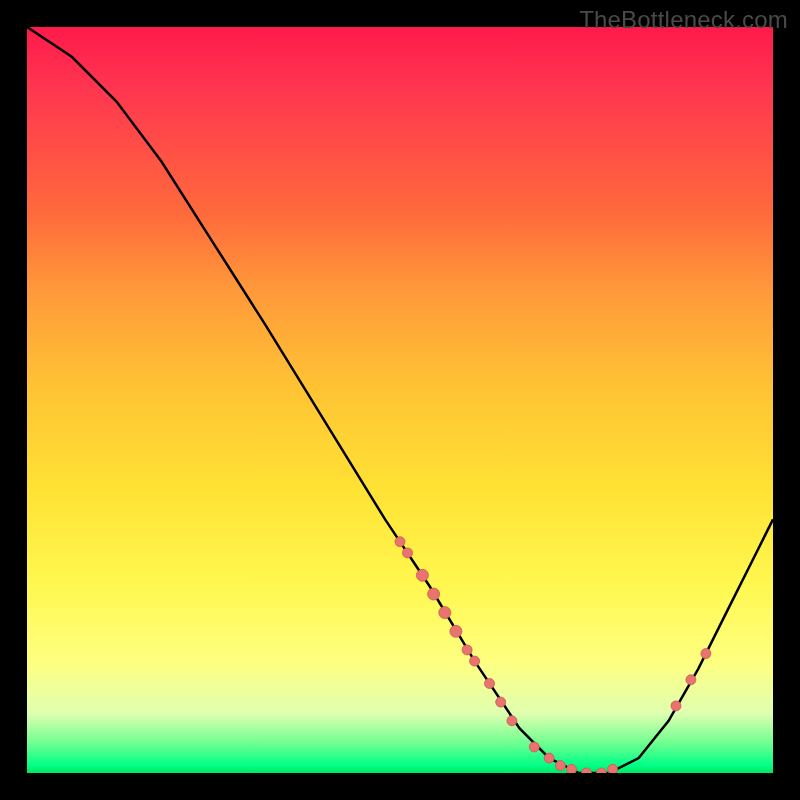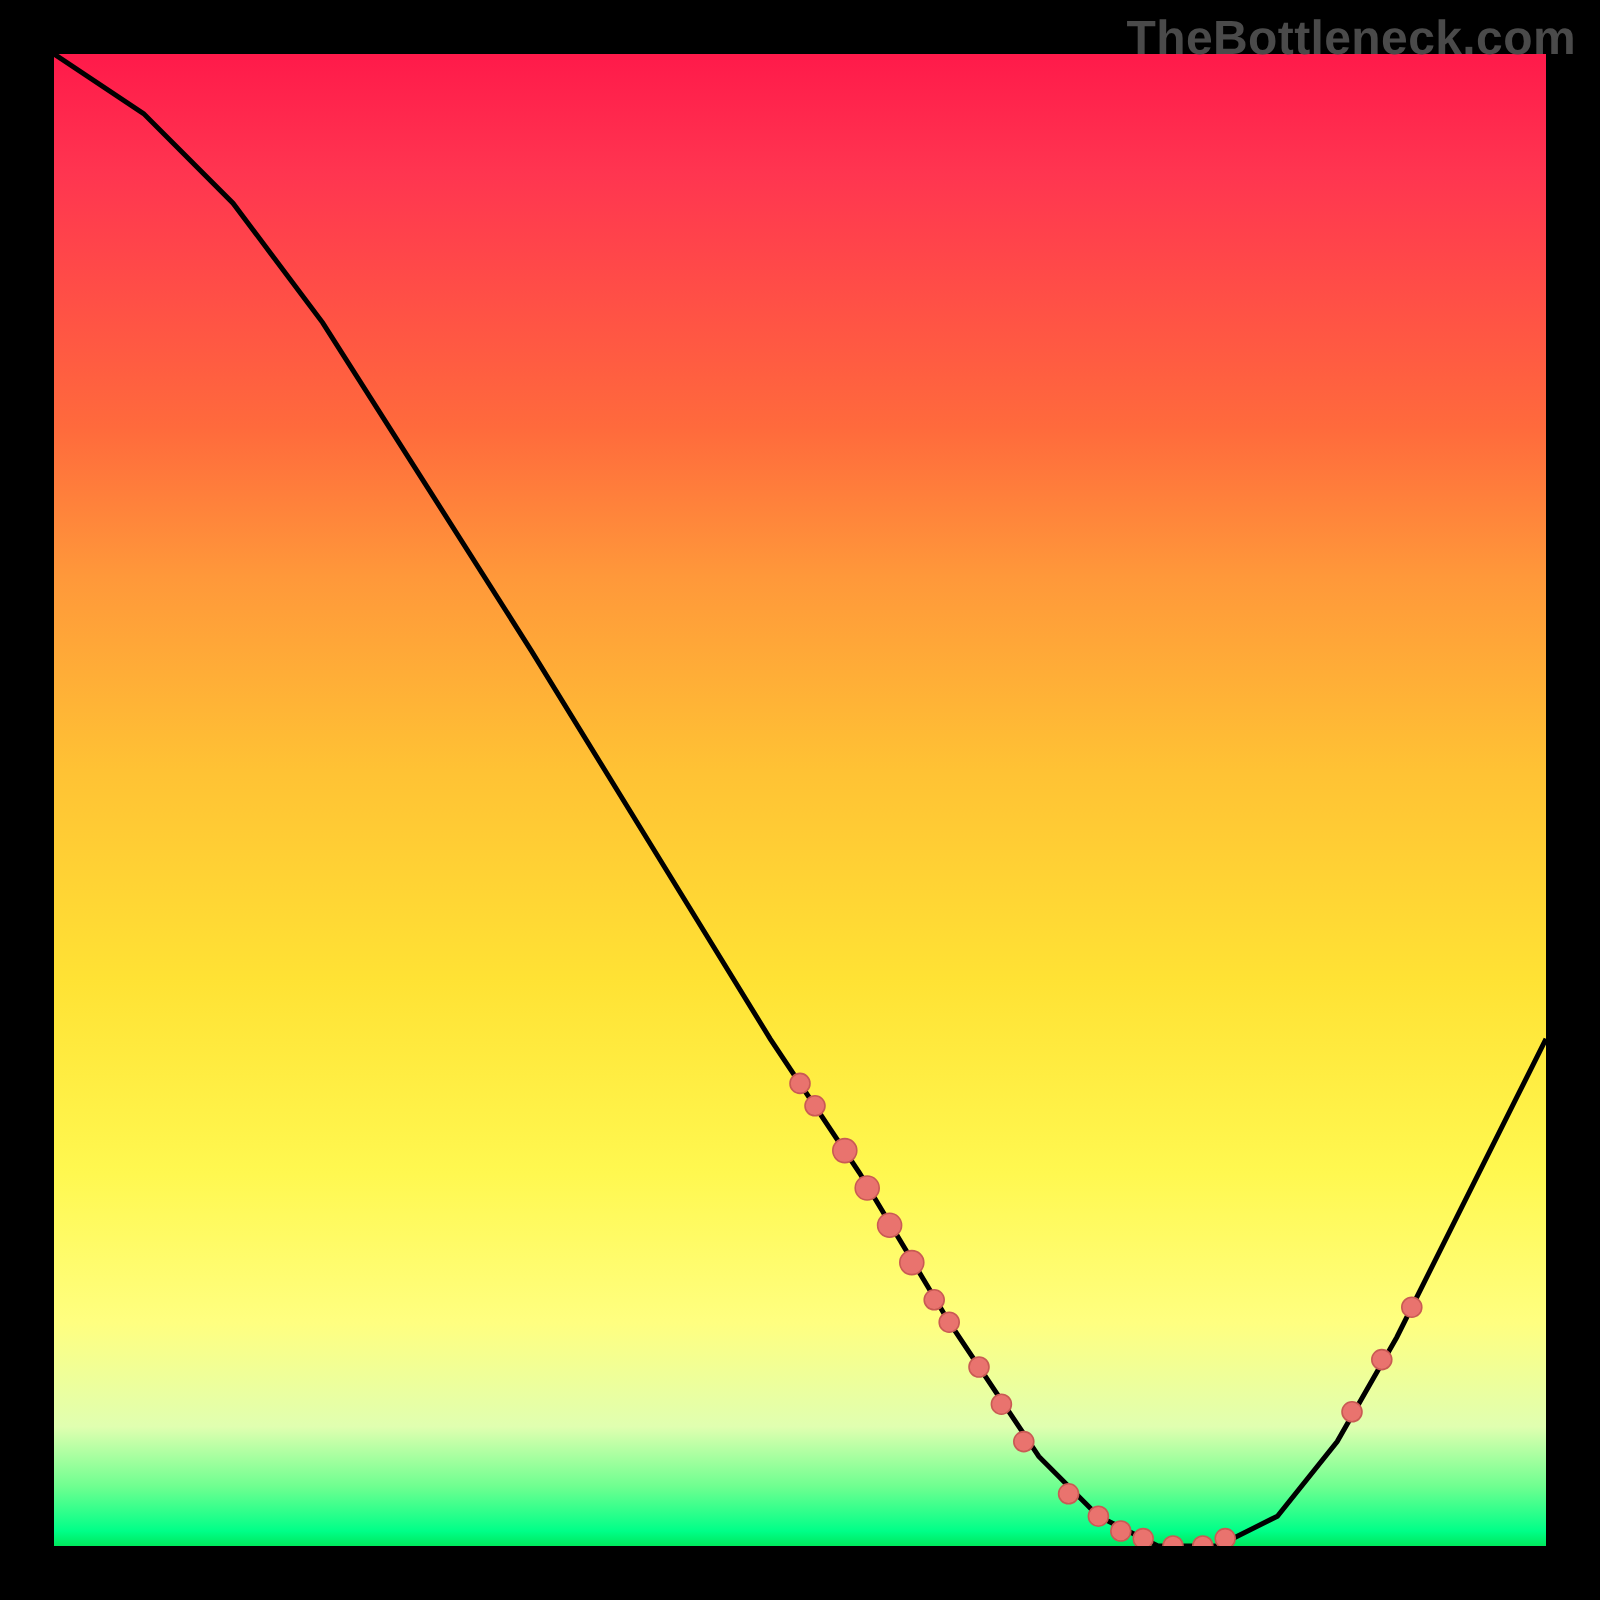--- a/index.html
+++ b/index.html
@@ -31,21 +31,21 @@
       #00ff88 99%,
       #00e85d 100%
     );
   }
   .watermark {
     position: absolute;
     top: 6px;
     right: 12px;
     color: #4a4a4a;
     font-size: 24px;
-    font-weight: 700;
+    font-weight: 400;
     letter-spacing: 0.2px;
     user-select: none;
   }
   svg.plot {
     position: absolute;
     left: 0; top: 0;
     width: 746px;
     height: 746px;
   }
 </style>

